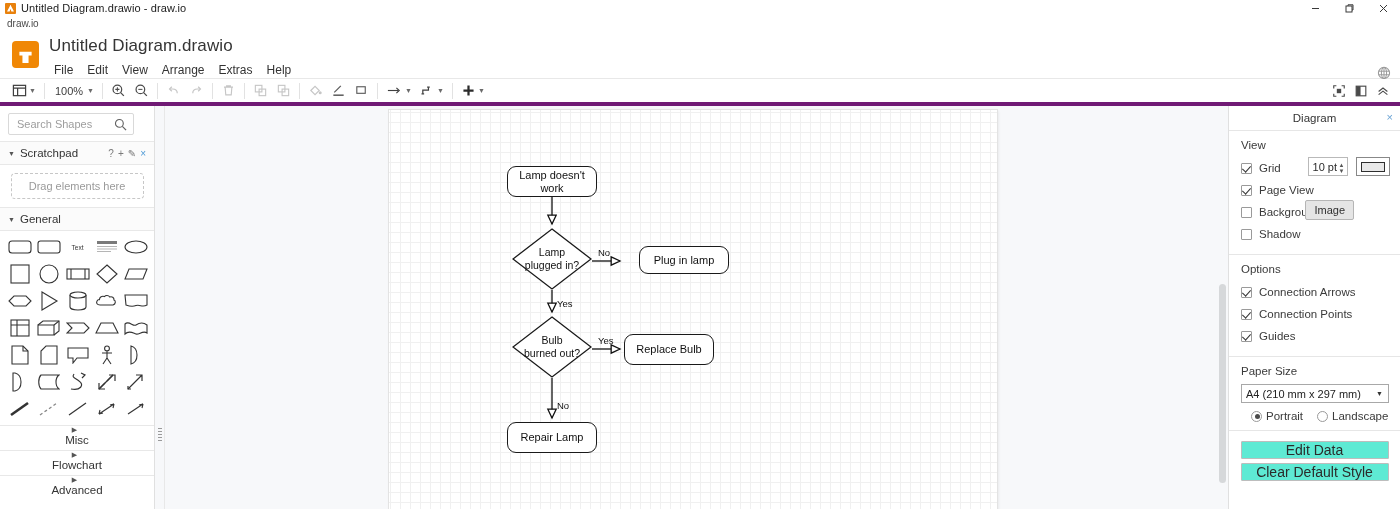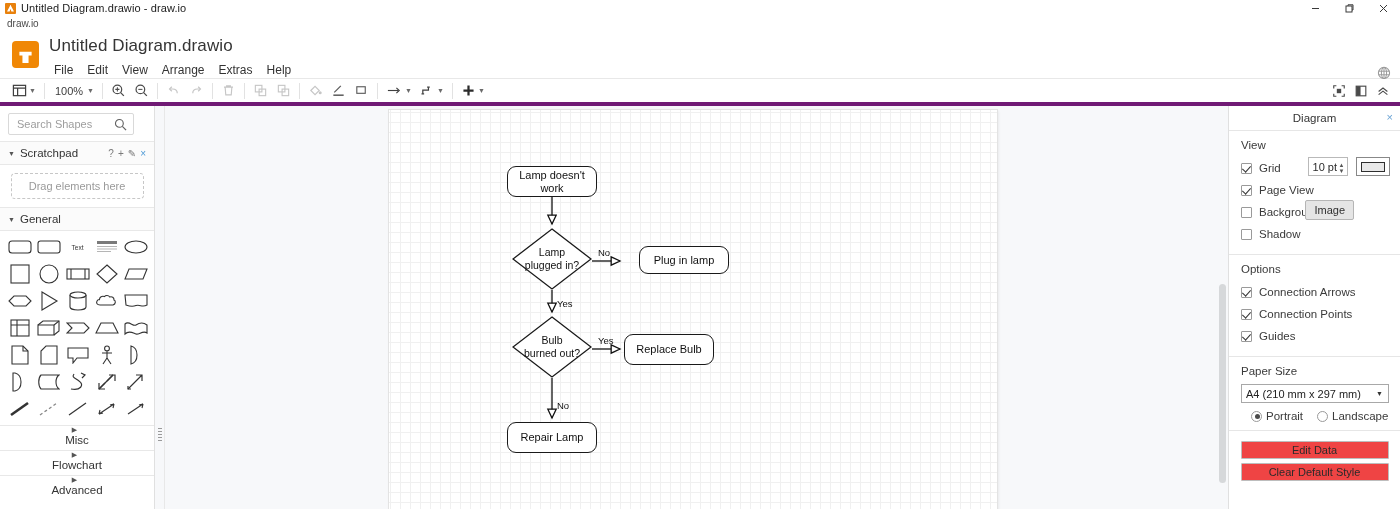--- a/index.html
+++ b/index.html
@@ -234,22 +234,22 @@
   .rd {
     width: 11px; height: 11px; border: 1px solid #9a9a9a; border-radius: 50%;
     background: #fff; position: relative; flex: none;
   }
   .rd.on::after {
     content: ""; position: absolute; left: 2.5px; top: 2.5px; width: 5px; height: 5px;
     border-radius: 50%; background: #4a4a4a;
   }
   .rd-lbl { font-size: 11.5px; color: #3a3a3a; margin-right: 10px; }
   .btn-wide {
-    width: 148px; height: 18px; border: 1px solid #bdbdbd; background: #ef4444;
-    font-size: 11px; color: #2b2b2b; display: flex; align-items: center; justify-content: center;
+    width: 148px; height: 18px; border: 1px solid #bdbdbd; background: #5eead4;
+    font-size: 14px; color: #2b2b2b; display: flex; align-items: center; justify-content: center;
     margin: 0 auto 4px auto; border-radius: 1px;
   }
 </style>
 </head>
 <body>
 
 <div id="app">
 
   <div class="titlebar">
     <div class="tb-icon"></div>

